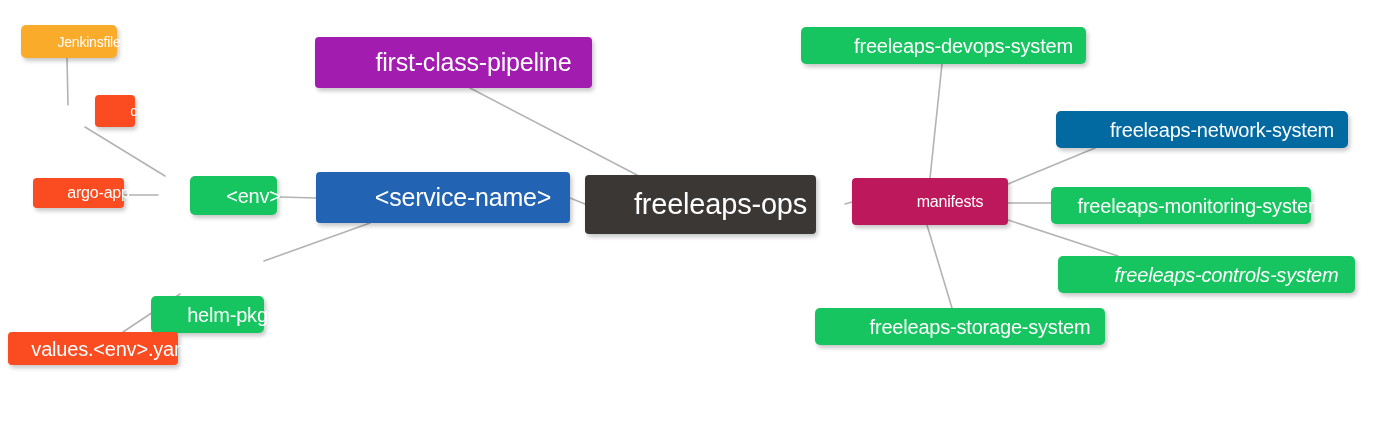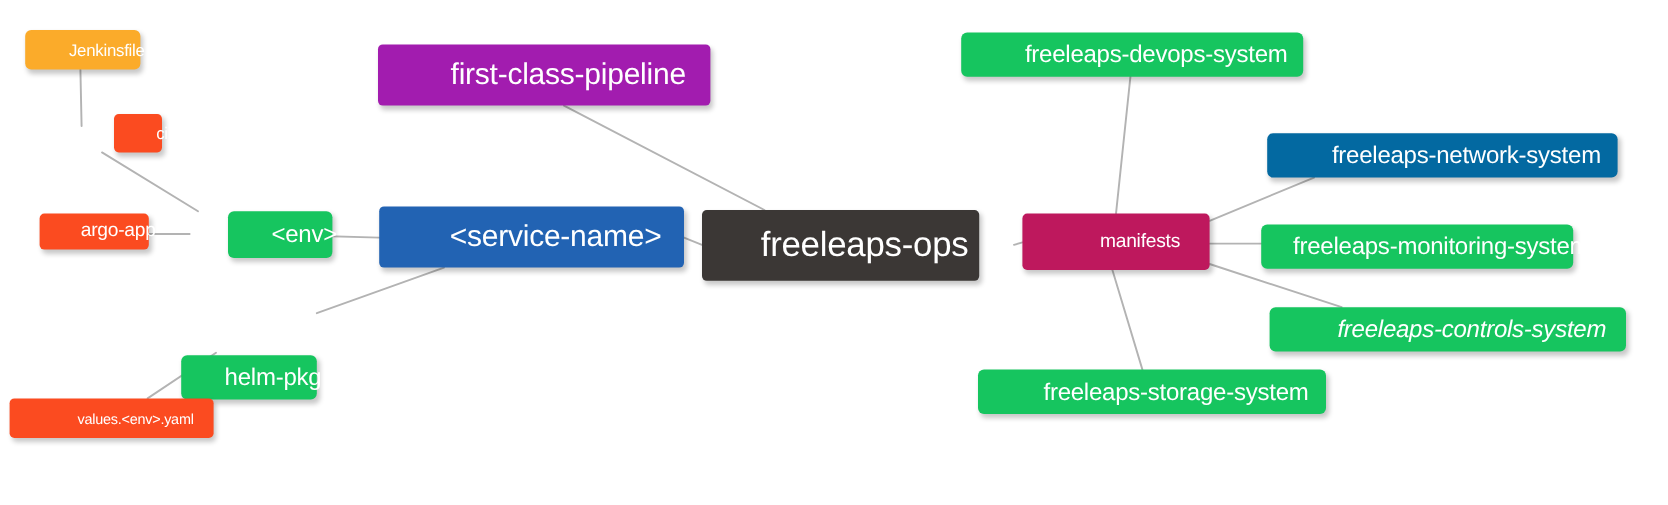--- a/index.html
+++ b/index.html
@@ -82,21 +82,21 @@
       </div>
       <div class="node" style="left: 21px; top: 25px; width: 96px; height: 33px; background: rgb(251, 171, 42); font-size: 14px; border-radius: 5px;">
         <span class="node-label">Jenkinsfile</span>
       </div>
       <div class="node" style="left: 33px; top: 178px; width: 91px; height: 30px; background: rgb(251, 75, 32); font-size: 16px; border-radius: 4px;">
         <span class="node-label">argo-app</span>
       </div>
       <div class="node" style="left: 151px; top: 257px; width: 113px; height: 37px; background: rgb(22, 197, 95); font-size: 20px; border-radius: 5px; margin-top: 39px;">
         <span class="node-label">helm-pkg</span>
       </div>
-      <div class="node" style="left: 8px; top: 332px; width: 170px; height: 33px; background: rgb(251, 75, 32); font-size: 12px; border-radius: 4px;">
+      <div class="node" style="left: 8px; top: 332px; width: 170px; height: 33px; background: rgb(251, 75, 32); font-size: 20px; border-radius: 4px;">
         <span class="node-label">values.&lt;env&gt;.yaml</span>
       </div>
       <div class="node" style="left: 852px; top: 178px; width: 156px; height: 47px; background: #be185d; font-size: 16px; border-radius: 4px;">
         <span class="node-label">manifests</span>
       </div>
       <div class="node" style="left: 801px; top: 27px; width: 285px; height: 37px; background: rgb(22, 197, 95); font-size: 20px; border-radius: 5px;">
         <span class="node-label">freeleaps-devops-system</span>
       </div>
       <div class="node" style="left: 1056px; top: 111px; width: 292px; height: 37px; background: #0369a1; font-size: 20px; border-radius: 5px;">
         <span class="node-label">freeleaps-network-system</span>

